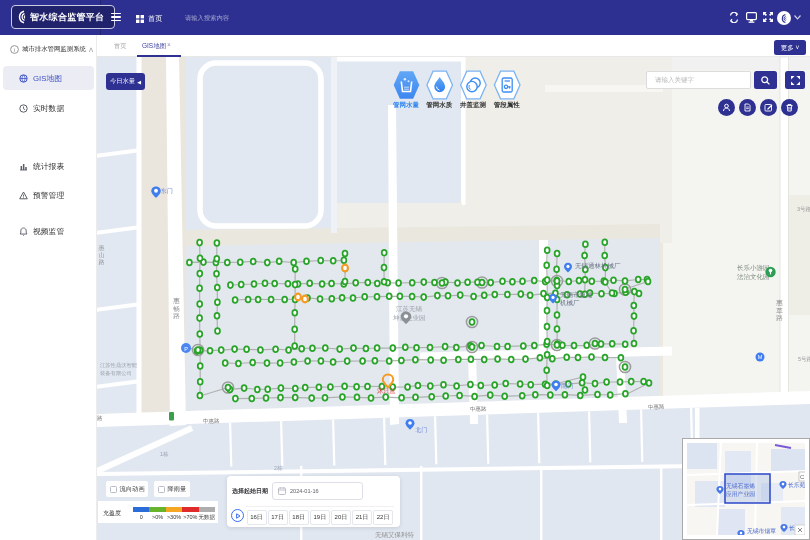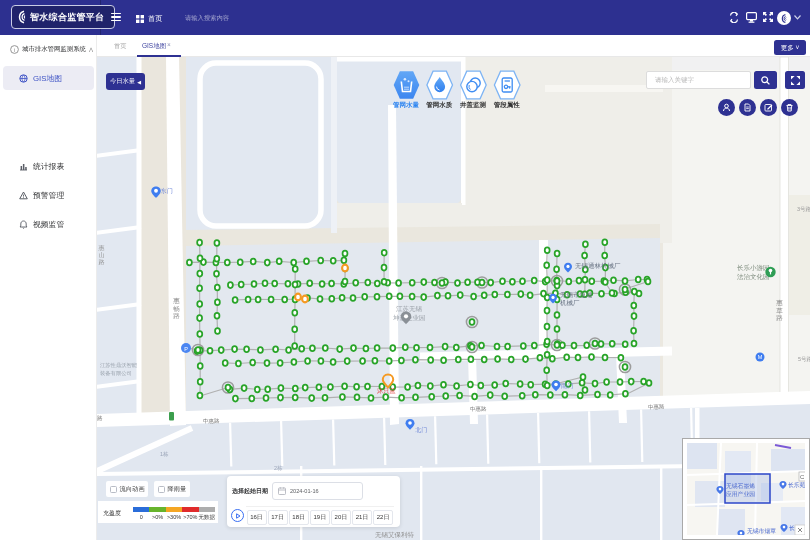--- a/index.html
+++ b/index.html
@@ -128,32 +128,36 @@
         <circle cx="4.5" cy="4.5" r="3.9" fill="none" stroke="#8a8a8a" stroke-width="0.9"></circle>
         <text x="4.5" y="6.6" font-size="6" fill="#8a8a8a" text-anchor="middle">i</text>
       </svg>
     城市排水管网监测系统 <span style="color:#888;margin-left:3px;font-size:6px">ᐱ</span>
   </div>
   <div class="abs act"></div>
   <div class="abs mi" style="top:31px;color:#3d52c5"><svg width="9" height="9" viewBox="0 0 9 9">
         <circle cx="4.5" cy="4.5" r="3.7" fill="none" stroke="#3d52c5" stroke-width="1"></circle>
         <path d="M1 4.5 H8 M4.5 1 C6.5 3 6.5 6 4.5 8 M4.5 1 C2.5 3 2.5 6 4.5 8" fill="none" stroke="#3d52c5" stroke-width="0.8"></path>
       </svg>GIS地图</div>
+<div class="abs mi" style="top:61px;color:#303133"><svg width="9" height="9" viewBox="0 0 9 9">
+        <circle cx="4.5" cy="4.5" r="3.7" fill="none" stroke="#5a5e66" stroke-width="1"></circle>
+        <path d="M4.5 2.5 V4.7 L6.2 5.8" fill="none" stroke="#5a5e66" stroke-width="0.9"></path>
+      </svg>实时数据</div>
 <div class="abs mi" style="top:119px;color:#303133"><svg width="9" height="9" viewBox="0 0 9 9">
         <path d="M1 8 H8" stroke="#5a5e66" stroke-width="0.9"></path>
         <rect x="1.6" y="4" width="1.5" height="4" fill="#5a5e66"></rect>
         <rect x="3.9" y="2" width="1.5" height="6" fill="#5a5e66"></rect>
         <rect x="6.2" y="5" width="1.5" height="3" fill="#5a5e66"></rect>
       </svg>统计报表</div>
 <div class="abs mi" style="top:148px;color:#303133"><svg width="9" height="9" viewBox="0 0 9 9">
         <path d="M4.5 1 L8.3 7.8 H0.7Z" fill="none" stroke="#5a5e66" stroke-width="1"></path>
         <line x1="4.5" y1="3.6" x2="4.5" y2="5.6" stroke="#5a5e66" stroke-width="0.9"></line>
         <circle cx="4.5" cy="6.8" r="0.5" fill="#5a5e66"></circle>
       </svg>预警管理</div>
-<div class="abs mi" style="top:177px;color:#303133"><svg width="9" height="9" viewBox="0 0 9 9">
+<div class="abs mi" style="top:184px;color:#303133"><svg width="9" height="9" viewBox="0 0 9 9">
         <path d="M4.5 1 C6.3 1 7.2 2.3 7.2 4 V6 L8 7 H1 L1.8 6 V4 C1.8 2.3 2.7 1 4.5 1Z" fill="none" stroke="#5a5e66" stroke-width="0.9"></path>
         <path d="M3.7 7.8 A0.9 0.9 0 0 0 5.3 7.8" fill="none" stroke="#5a5e66" stroke-width="0.8"></path>
       </svg>视频监管</div>
 </div>
 
 <div class="abs" id="map">
     <svg width="713" height="483" viewBox="97 57 713 483" style="position:absolute;left:0;top:0">
 <rect x="97" y="57" width="713" height="483" fill="#ebe8e0"></rect>
 <rect x="663" y="57" width="147" height="350" fill="#f4f4f1"></rect>
 <rect x="789" y="195" width="21" height="120" fill="#efeee6"></rect>

